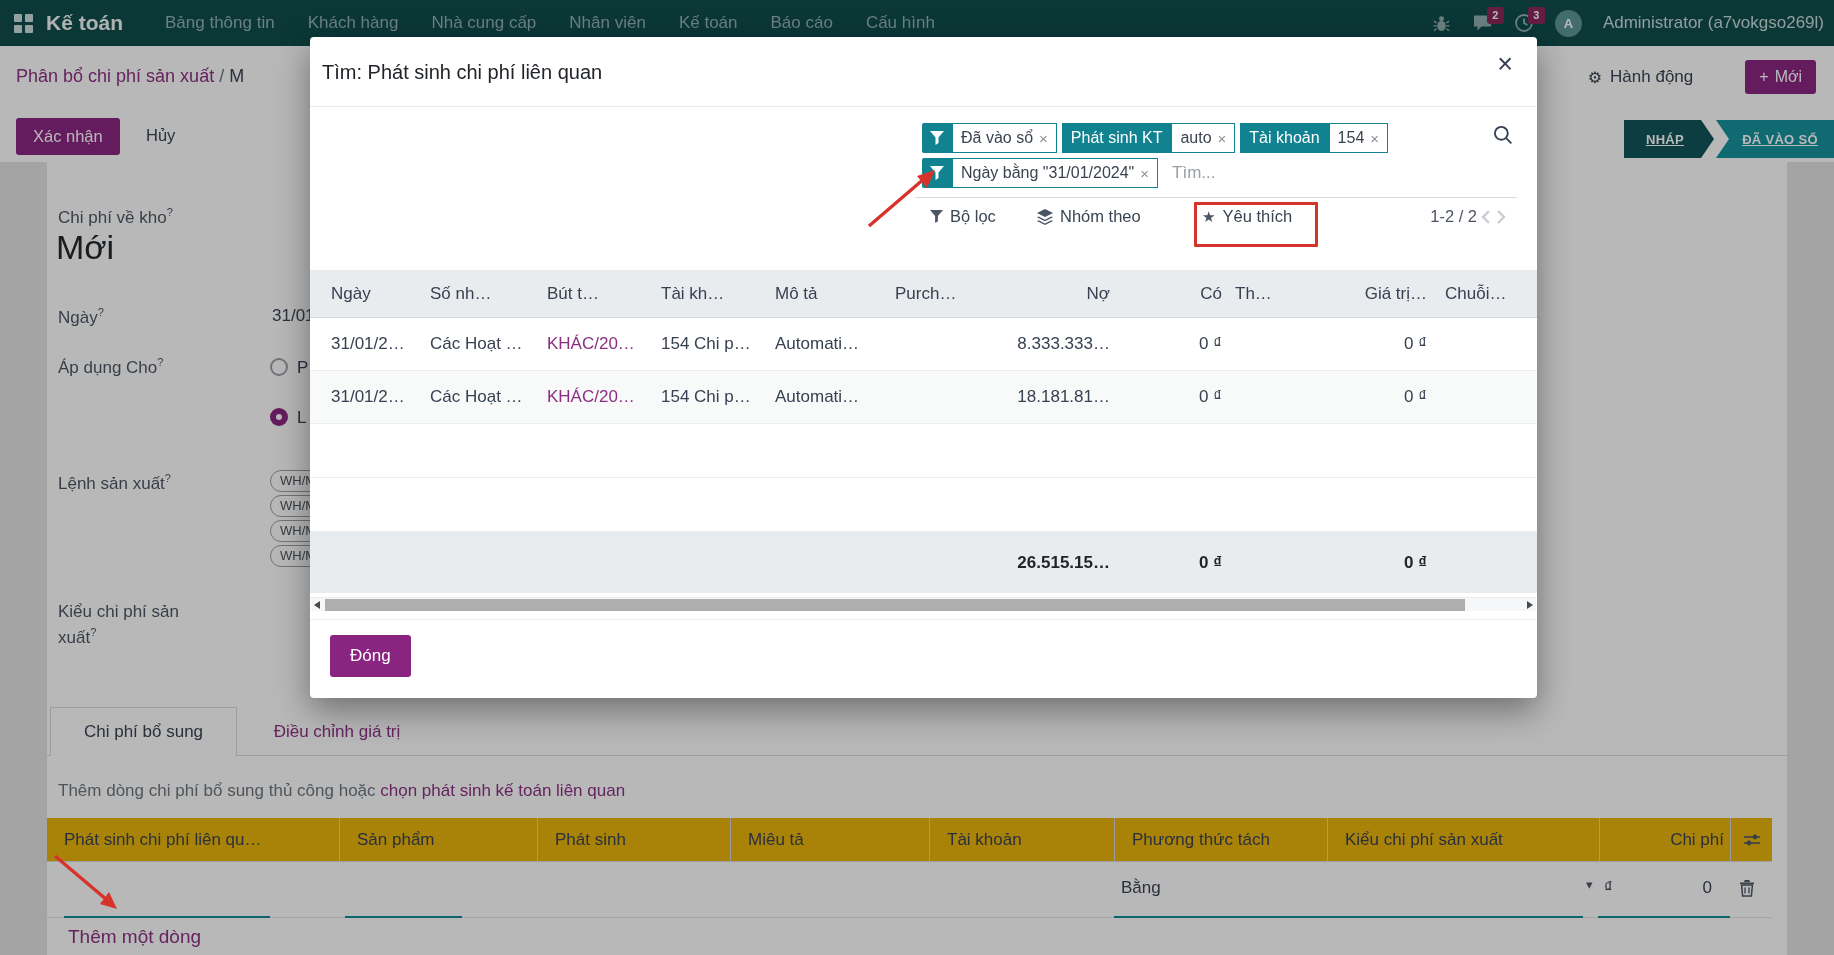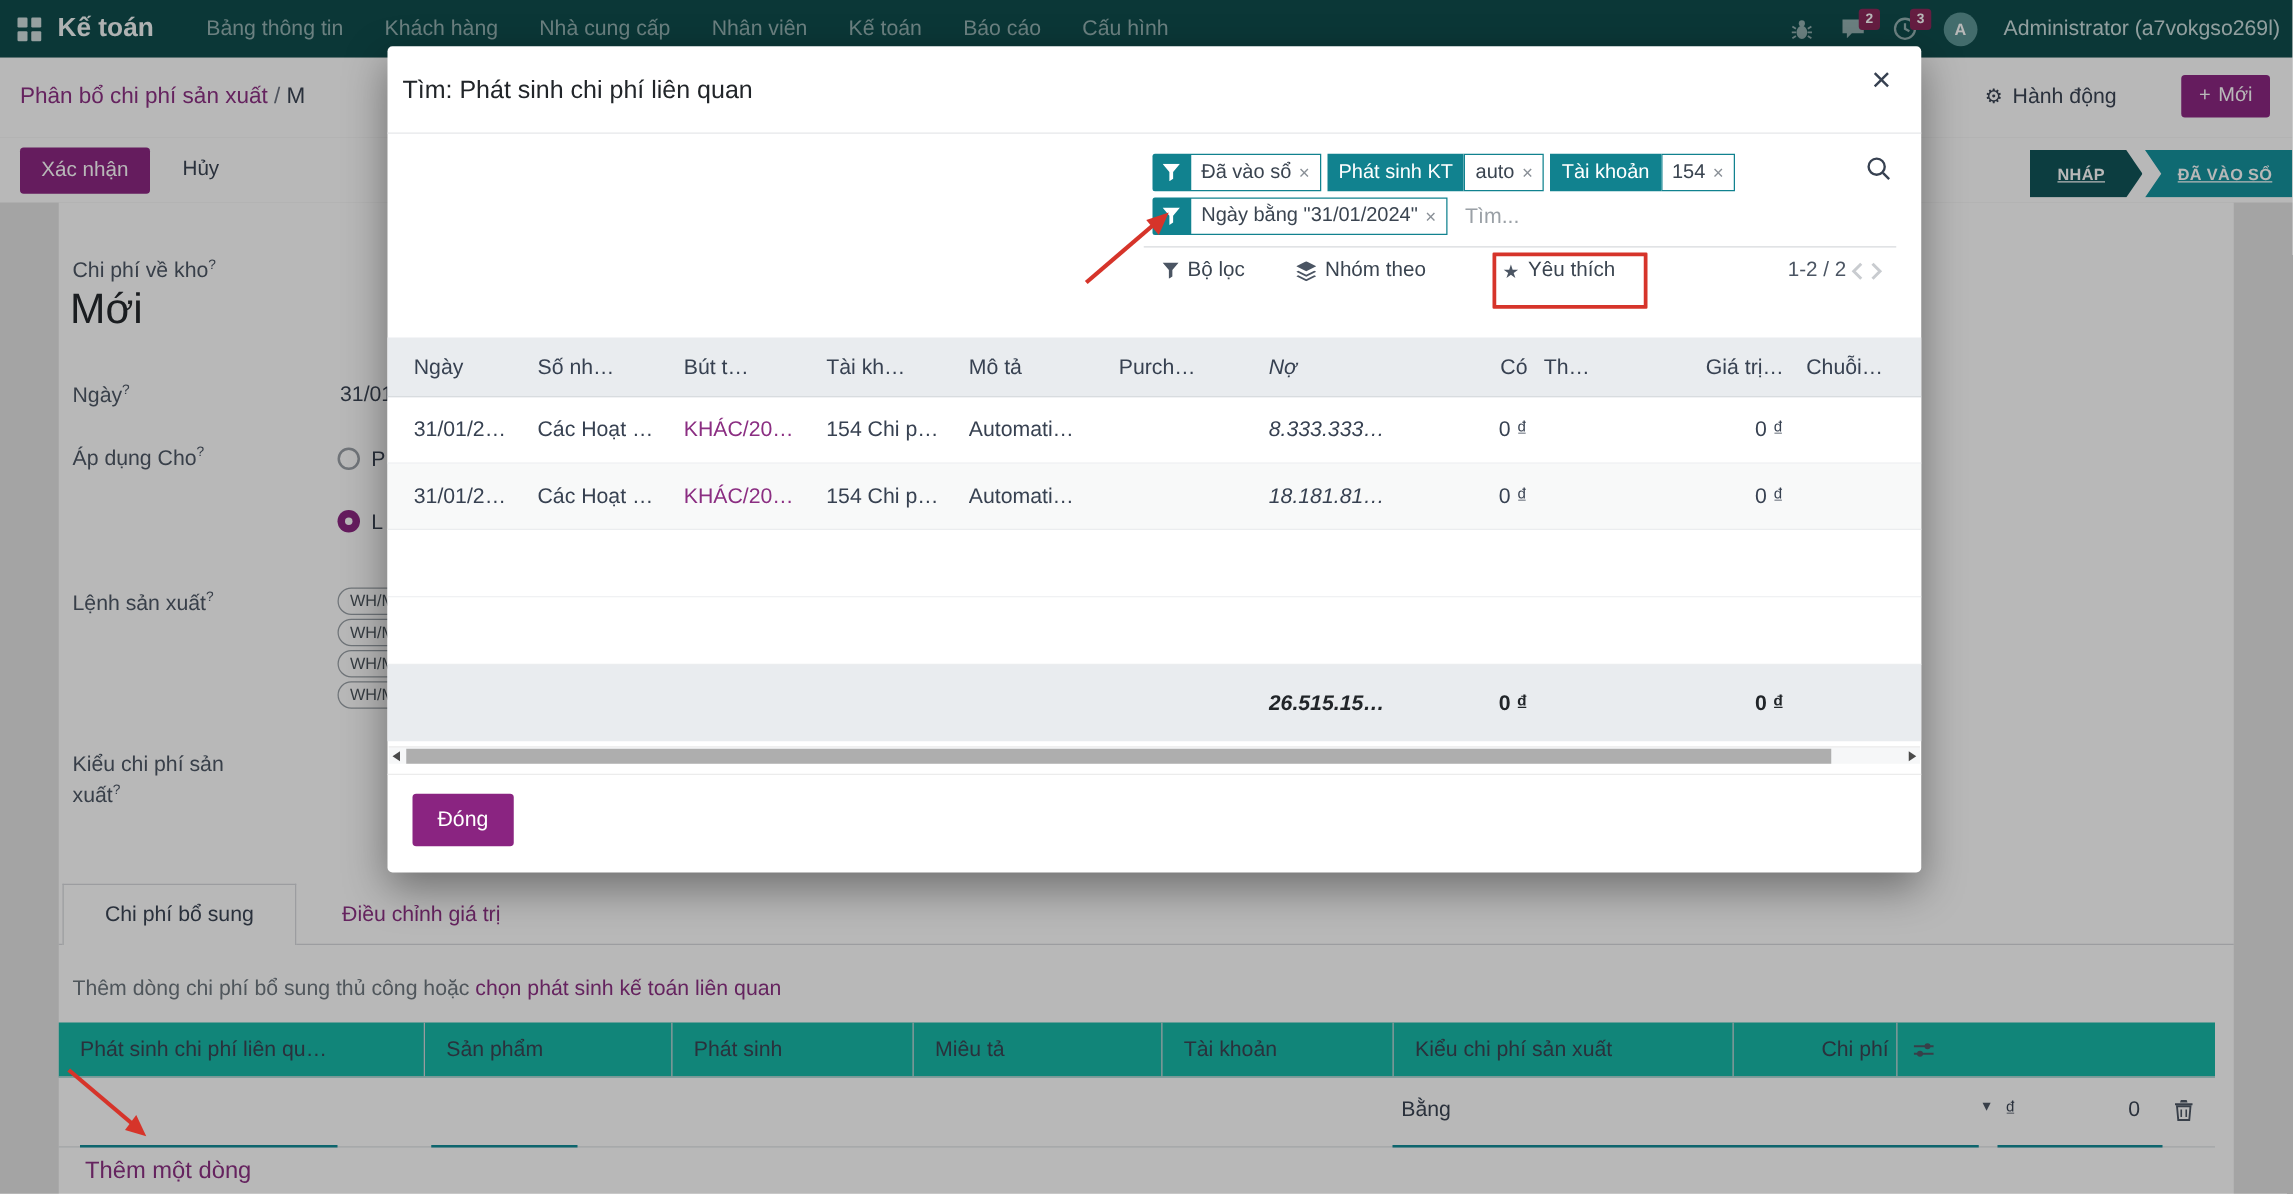--- a/index.html
+++ b/index.html
@@ -49,21 +49,21 @@
   .pill { position:absolute; left:270px; width:85px; height:22px; border:1px solid #99a0a6; border-radius:11px; background:#fff; font-size:13px; color:#49525a; padding-left:9px; line-height:20px; overflow:hidden; white-space:nowrap; cursor:pointer; }
 
   
   .tabline { position:absolute; left:47px; top:755px; width:1740px; border-top:1px solid #d8dadd; }
   .tab { position:absolute; top:707px; height:49px; display:flex; align-items:center; justify-content:center; font-size:17px; cursor:pointer; }
   .tab-active { left:50px; width:187px; background:#fff; border:1px solid #d8dadd; border-bottom:none; color:#374151; }
   .tab-inactive { left:252px; width:170px; color:#8b2e82; }
   .help-line { position:absolute; left:58px; top:781px; font-size:17px; color:#6c757d; white-space:nowrap; }
   .help-link { color:#8b2e82; cursor:pointer; }
   .btable { position:absolute; left:47px; top:818px; width:1725px; }
-  .bhead { display:flex; height:44px; background:#14b8a6; border-bottom:1px solid #d9dcdf; color:#374151; font-size:17px; }
+  .bhead { display:flex; height:44px; background:#eab308; border-bottom:1px solid #d9dcdf; color:#374151; font-size:17px; }
   .bhc { flex:none; height:100%; display:flex; align-items:center; padding-left:17px; overflow:hidden; white-space:nowrap; border-left:1px solid #d3d7db; cursor:pointer; }
   .bhc:first-child { border-left:none; }
   .bh0{width:292px;} .bh1{width:198px;} .bh2{width:193px;} .bh3{width:199px;} .bh4{width:185px;} .bh5{width:213px;} .bh6{width:272px;}
   .bh7{width:131px; justify-content:flex-end; padding-right:6px; padding-left:0;}
   .bh8{width:42px; justify-content:center; padding:0;}
   .brow { position:relative; height:56px; border-bottom:1px solid #e0e3e6; font-size:17px; }
   .tealseg { position:absolute; bottom:-1px; height:2px; background:#0f8a96; }
   .trash-btn, .caret-btn { cursor:pointer; }
   .add-line { position:absolute; left:68px; top:926px; font-size:19px; color:#8b2e82; cursor:pointer; }
 
@@ -92,21 +92,21 @@
   .pchev { cursor:pointer; display:flex; }
   
   .mtable { position:absolute; left:0; top:233px; width:1227px; }
   .mhead { display:flex; height:48px; background:#e9ecef; border-bottom:1px solid #d2d6da; align-items:center; color:#374151; }
   .mrow { display:flex; height:53px; align-items:center; border-bottom:1px solid #ebedef; background:#fff; cursor:pointer; }
   .mrow.alt { background:#f8f9f9; }
   .mrow.blank { height:54px; cursor:default; }
   .mfoot { display:flex; height:61px; align-items:center; background:#e9ecef; font-weight:bold; color:#212529; }
   .mc { flex:none; padding-right:10px; overflow:hidden; white-space:nowrap; }
   .mc0{width:99px; margin-left:21px;} .mc1{width:117px;} .mc2{width:114px;} .mc3{width:114px;} .mc4{width:120px;} .mc5{width:120px;}
-  .mc6{width:95px; padding-right:0;font-style:italic;} .mc7{width:112px; text-align:right; padding-right:0;}
+  .mc6{width:95px; text-align:right; padding-right:0;} .mc7{width:112px; text-align:right; padding-right:0;}
   .mc8{width:75px; padding-left:13px; padding-right:0;} .mc9{width:130px; text-align:right; padding-right:0;} .mc10{width:93px; padding-left:18px;}
   .lnk { color:#8b2e82; }
   .hscroll { position:absolute; left:1px; top:560px; width:1225px; height:14px; background:#f6f7f8; border-top:1px solid #ebebeb; }
   .hthumb { position:absolute; left:14px; top:1px; width:1140px; height:12px; background:#aeaeae; cursor:grab; }
   .sarr { position:absolute; top:3px; width:0; height:0; border-top:4px solid transparent; border-bottom:4px solid transparent; cursor:pointer; }
   .sarrL { left:3px; border-right:6px solid #4a4a4a; }
   .sarrR { right:3px; border-left:6px solid #4a4a4a; }
   .mfline { position:absolute; left:0; top:582px; width:1227px; border-top:1px solid #ececec; }
   .btn-close-modal { position:absolute; left:20px; top:598px; padding:11px 20px; font-size:17px; }
 
@@ -211,20 +211,21 @@
 <div class="tab tab-inactive">Điều chỉnh giá trị</div>
 <div class="help-line"><span>Thêm dòng chi phí bổ sung thủ công hoặc </span><span class="help-link">chọn phát sinh kế toán liên quan</span></div>
 
 <div class="btable">
   <div class="bhead">
     <div class="bhc bh0">Phát sinh chi phí liên qu…</div>
     <div class="bhc bh1">Sản phẩm</div>
     <div class="bhc bh2">Phát sinh</div>
     <div class="bhc bh3">Miêu tả</div>
     <div class="bhc bh4">Tài khoản</div>
+    <div class="bhc bh5">Phương thức tách</div>
     <div class="bhc bh6">Kiểu chi phí sản xuất</div>
     <div class="bhc bh7">Chi phí</div>
     <div class="bhc bh8">
       <svg width="16" height="14" viewBox="0 0 16 14">
           <line x1="0" y1="4" x2="16" y2="4" stroke="#4b5563" stroke-width="1.6"></line>
           <circle cx="11" cy="4" r="2.4" fill="#4b5563"></circle>
           <line x1="0" y1="10" x2="16" y2="10" stroke="#4b5563" stroke-width="1.6"></line>
           <circle cx="5" cy="10" r="2.4" fill="#4b5563"></circle>
         </svg>
     </div>

